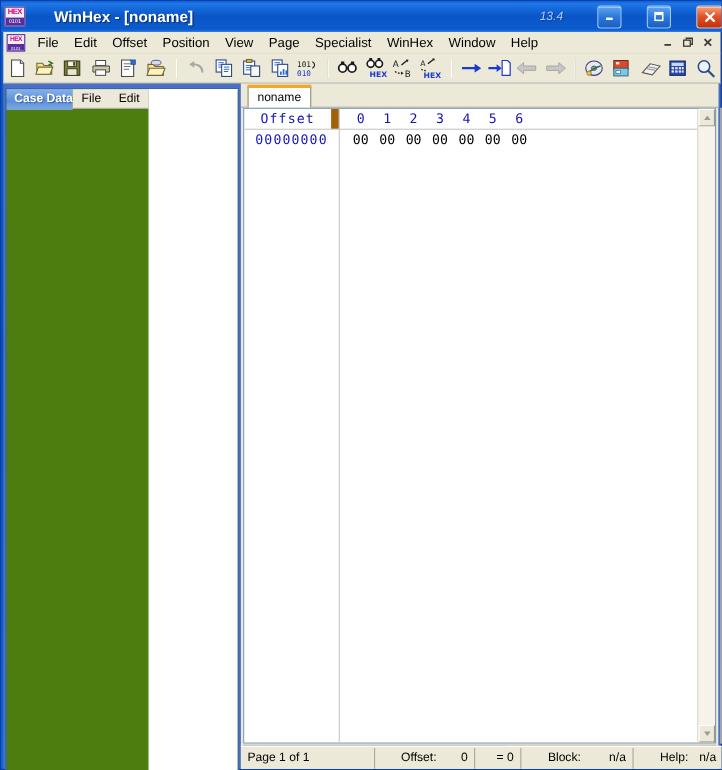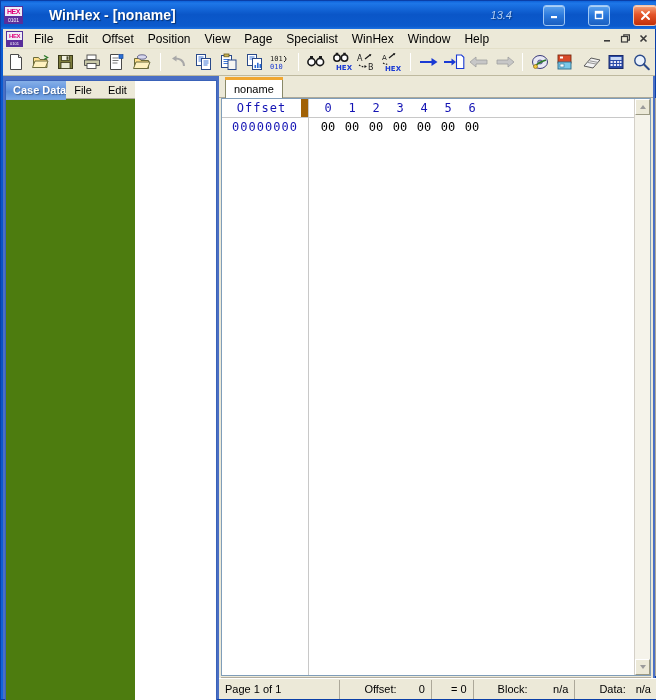--- a/index.html
+++ b/index.html
@@ -656,19 +656,19 @@
         <span class="val">0</span>
       </div>
       <div class="sb-cell" style="width:52px; justify-content:flex-end">
         <span class="lbl">= 0</span>
       </div>
       <div class="sb-cell wide" style="width:109px">
         <span class="lbl">Block:</span>
         <span class="val">n/a</span>
       </div>
       <div class="sb-cell wide" style="flex:1; border-right:none">
-        <span class="lbl">Data:</span>
+        <span class="lbl">Help:</span>
         <span class="val">n/a</span>
       </div>
     </div>
 
   </div>
 </div>
 
 </body></html>

